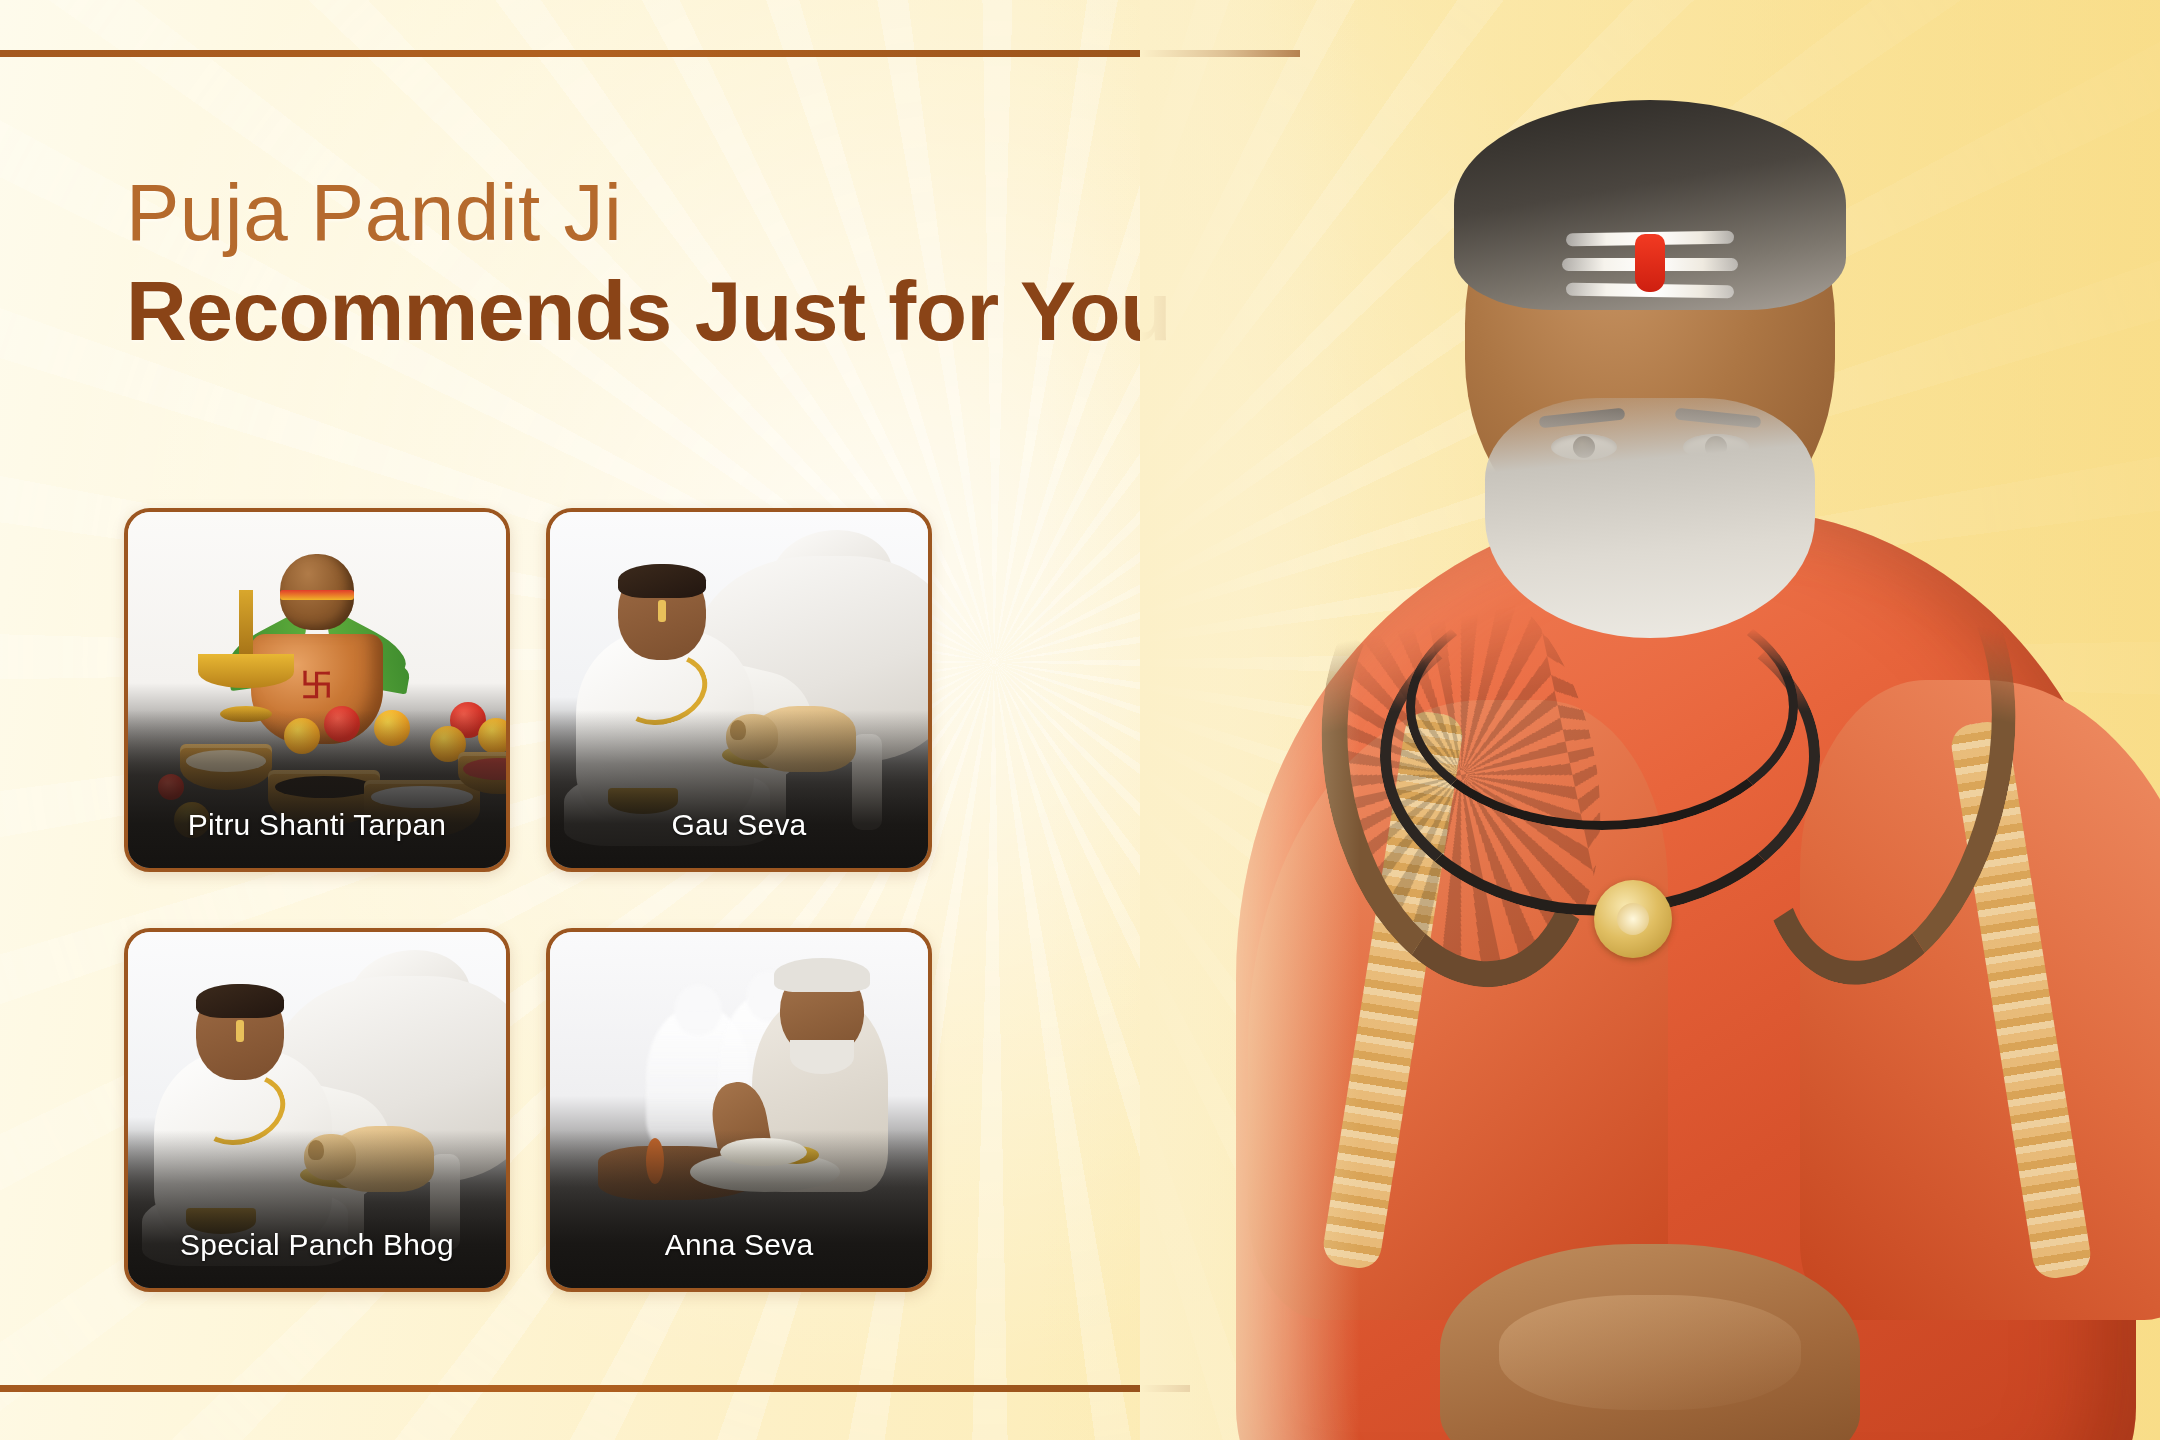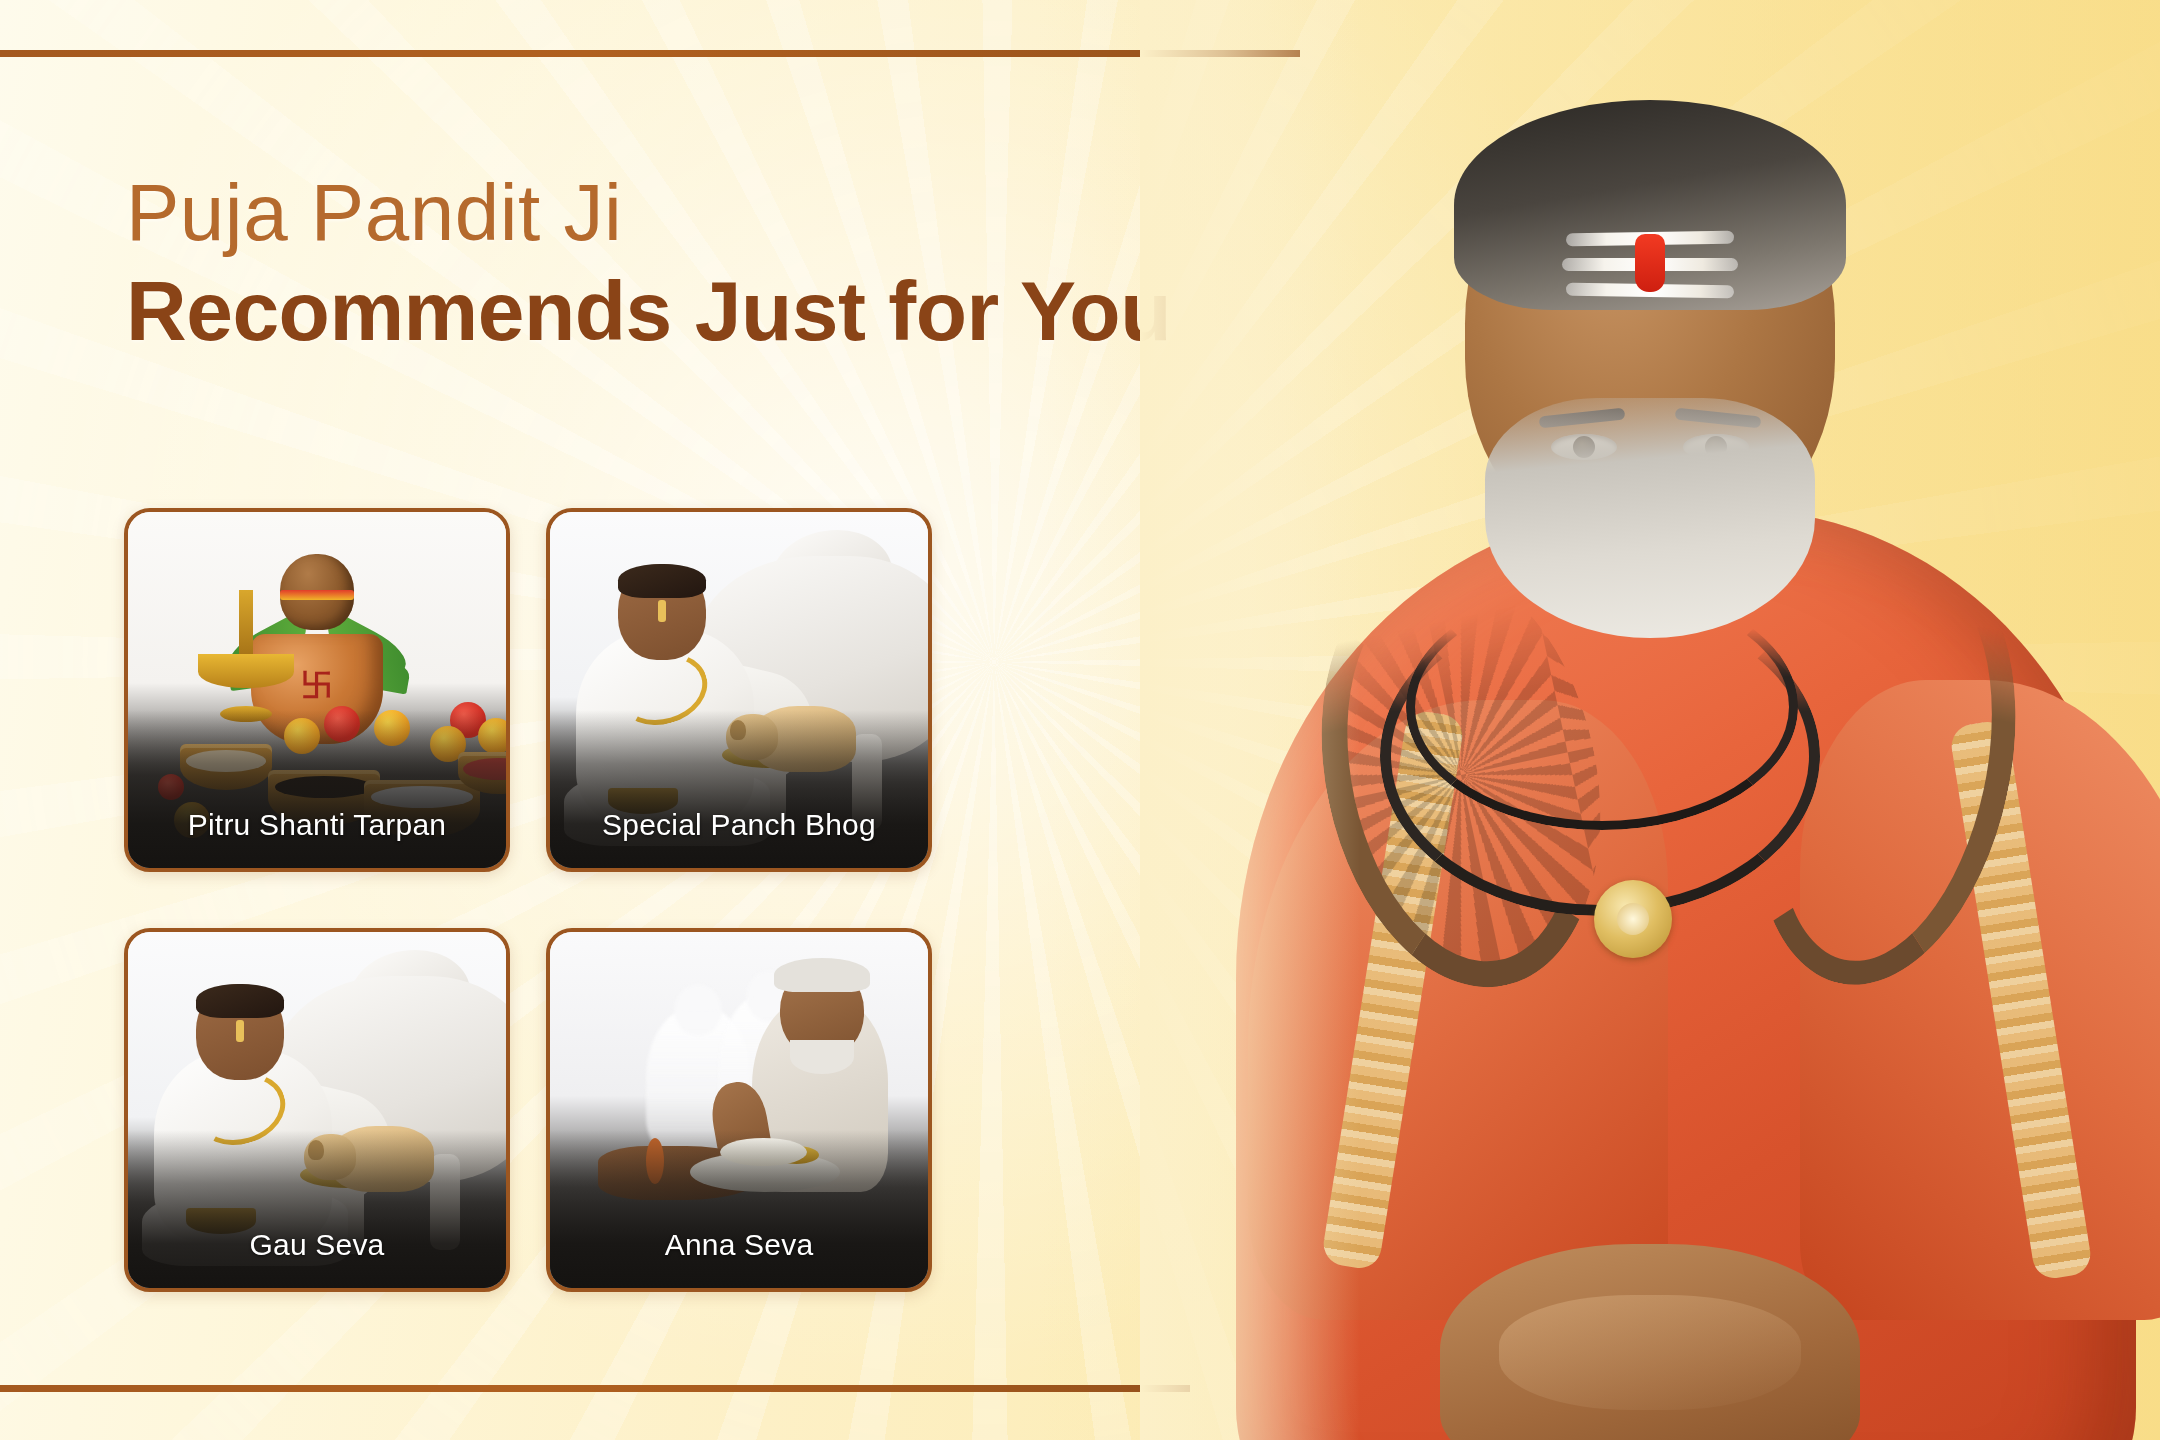--- a/index.html
+++ b/index.html
@@ -526,41 +526,41 @@
           <div class="cow-head"></div>
           <div class="priest-legs"></div>
           <div class="priest-body"></div>
           <div class="priest-head"></div>
           <div class="priest-mala"></div>
           <div class="plate"></div>
           <div class="puppy"></div>
           <div class="bowl-small"></div>
         </div>
       </div>
-      <div class="card-label">Special Panch Bhog</div>
+      <div class="card-label">Gau Seva</div>
     </div>
 
     <div class="card">
       <div class="card-photo">
         <div class="art-cow">
           <div class="cow-hump"></div>
           <div class="cow-body"></div>
           <div class="cow-leg cl1"></div>
             <div class="cow-leg cl2"></div>
           <div class="cow-head"></div>
           <div class="priest-legs"></div>
           <div class="priest-body"></div>
           <div class="priest-head"></div>
           <div class="priest-mala"></div>
           <div class="plate"></div>
           <div class="puppy"></div>
           <div class="bowl-small"></div>
         </div>
       </div>
-      <div class="card-label">Gau Seva</div>
+      <div class="card-label">Special Panch Bhog</div>
     </div>
 
     <div class="card">
       <div class="card-photo">
         <div class="art-anna">
           <div class="ghost g1"></div>
           <div class="ghost g2"></div>
           <div class="elder"></div>
           <div class="elder-head"></div>
           <div class="elder-hands"></div>

